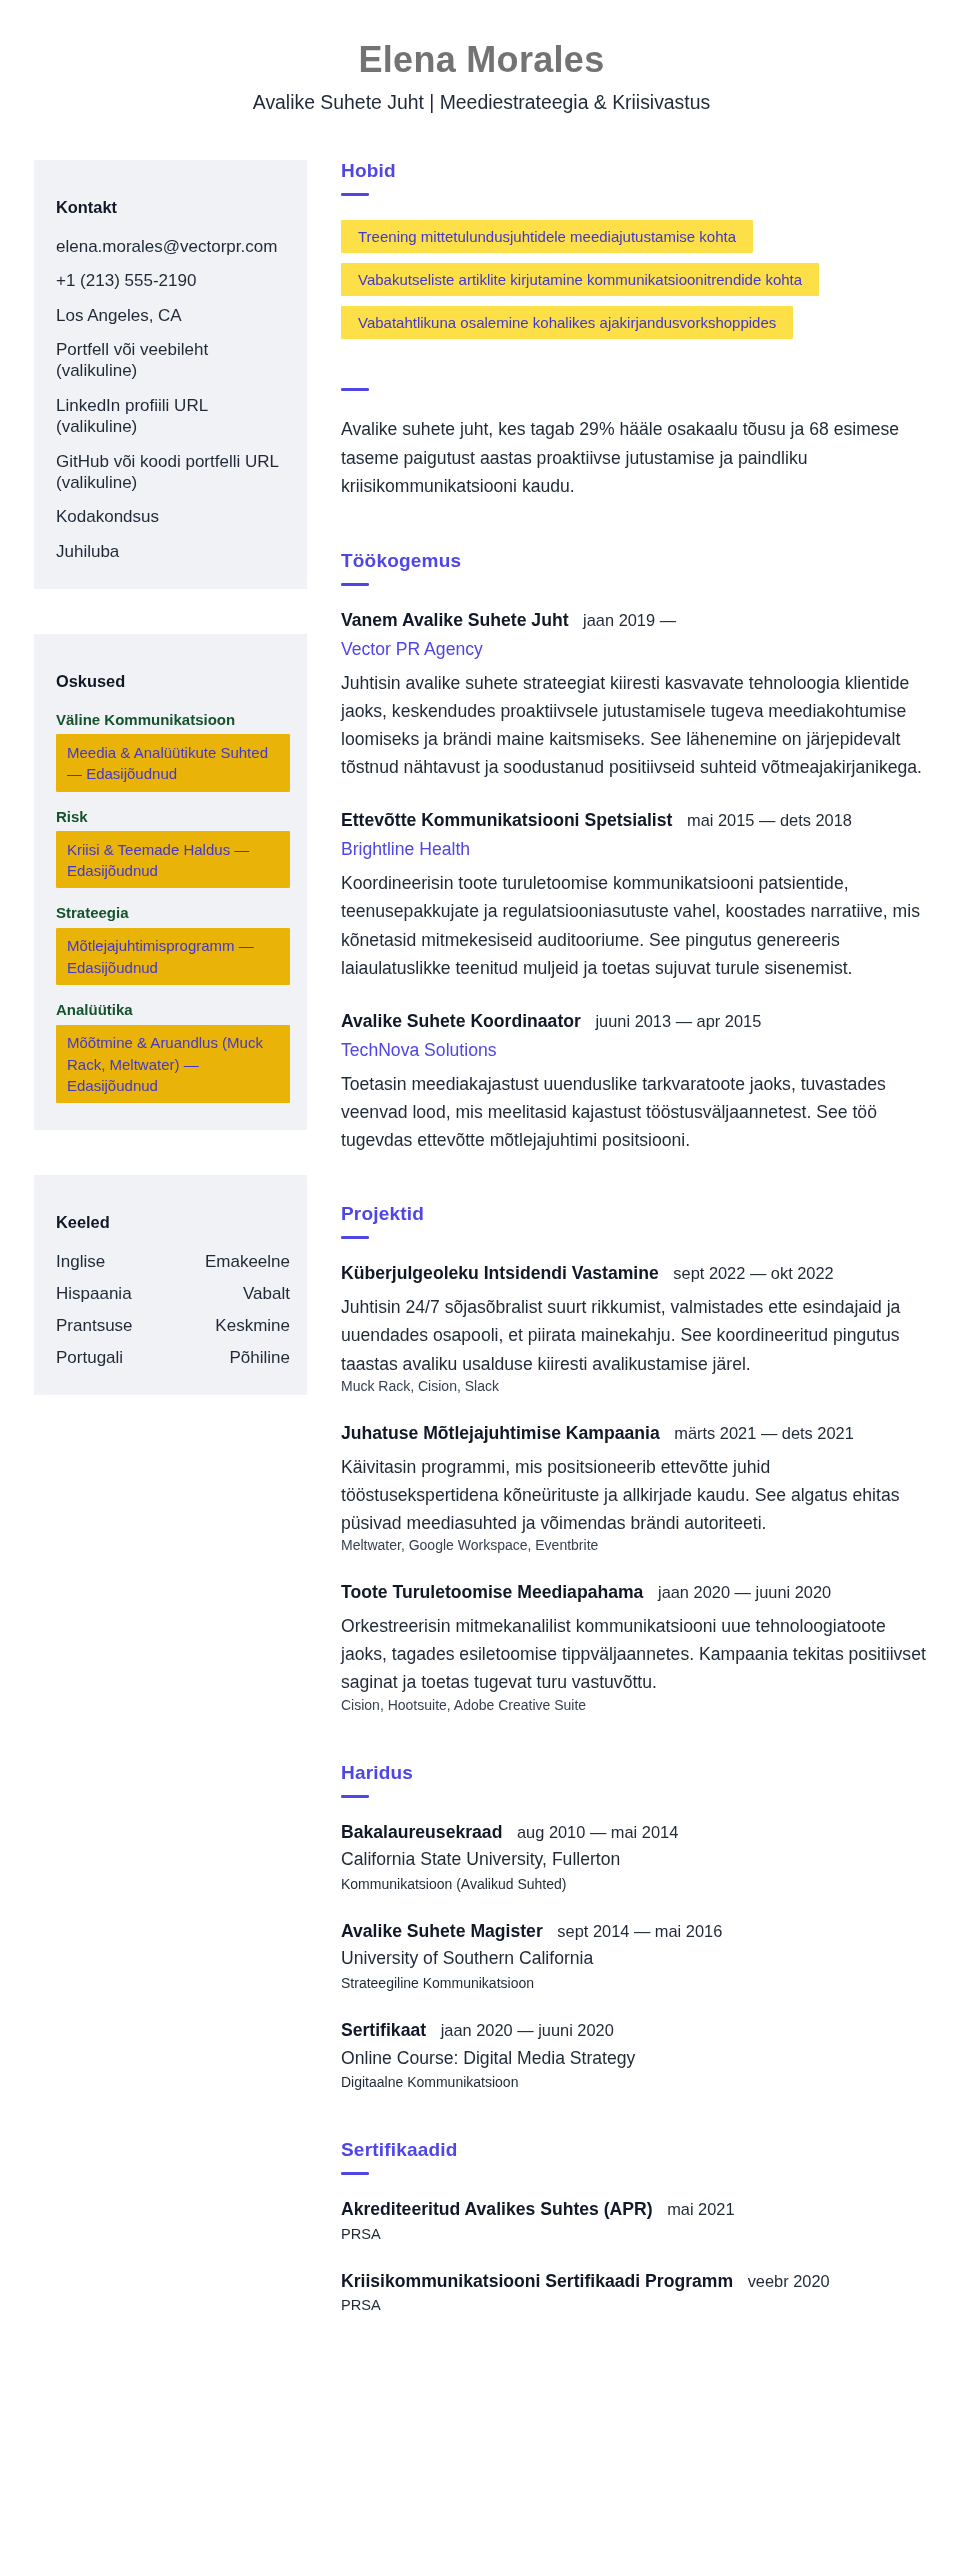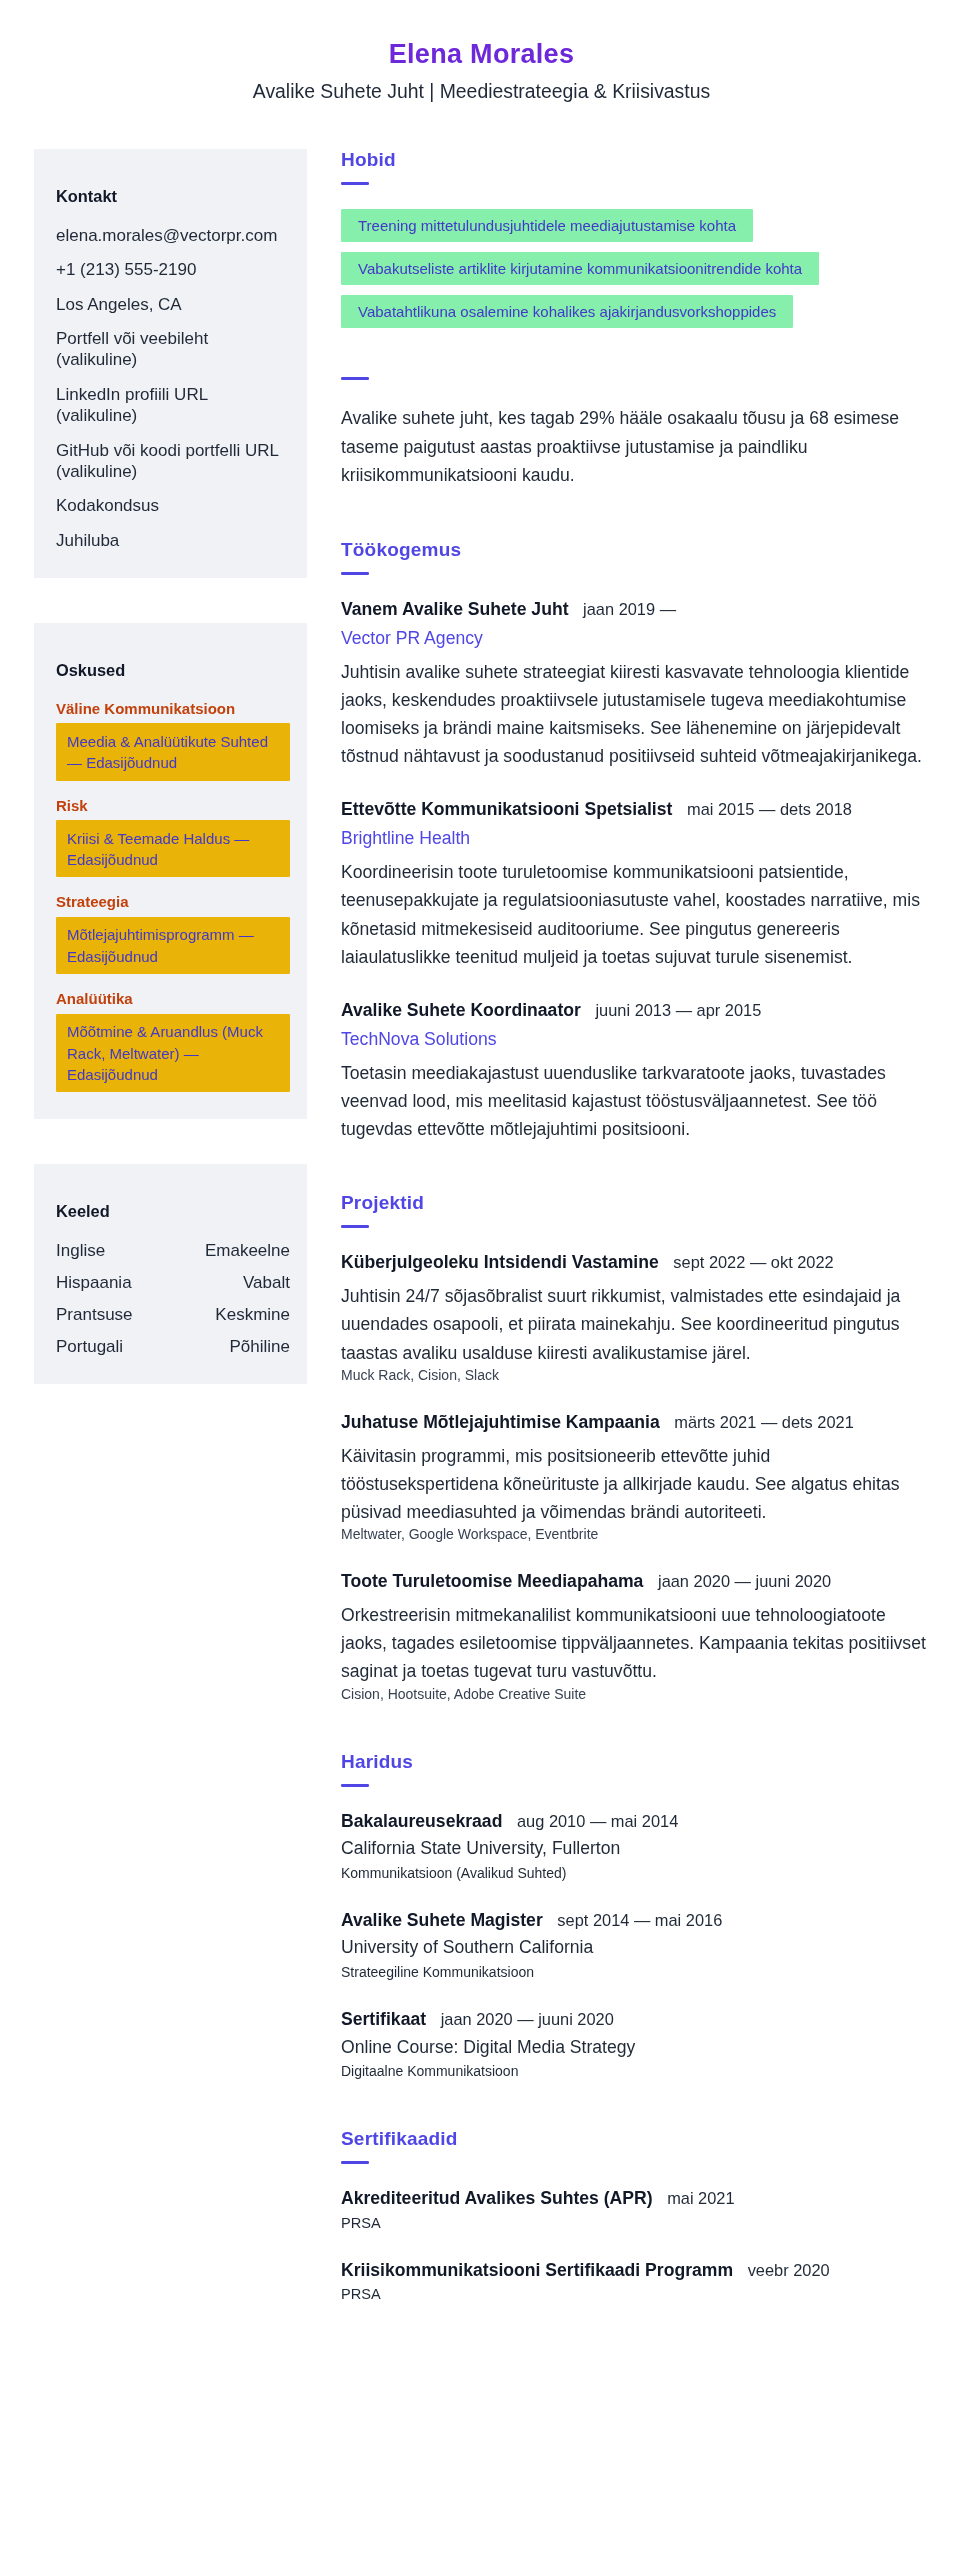--- a/index.html
+++ b/index.html
@@ -6,55 +6,55 @@
   html,body { background:#ffffff; }
   body {
     width:963px; min-height:2576px;
     font-family:"Liberation Sans", sans-serif;
     color:#1f2937;
   }
   .page { padding:39px 34px 36px 34px; }
 
   
   .header { text-align:center; }
-  .name { font-size:27px; font-weight:800; color:#6d28d9; letter-spacing:0.3px; }
+  .name { font-size:36px; font-weight:800; color:#737373; letter-spacing:0.3px; }
   .subtitle { font-size:19.4px; color:#1f2937; margin-top:9.7px; }
 
   
   .content { display:flex; align-items:flex-start; margin-top:46px; }
   .sidebar { flex:0 0 273px; width:273px; margin-right:34px; }
   .main { flex:1; min-width:0; }
 
   
   .side-box { background:#f1f2f5; padding:38px 17px 27px 22px; margin-bottom:45px; }
   .side-box:last-child { margin-bottom:0; }
   .side-title { font-size:16.4px; font-weight:700; color:#111827; margin-bottom:19.4px; }
   .contact-item { font-size:17px; line-height:1.27; margin-bottom:12.7px; color:#1f2937; }
   .contact-item:last-child { margin-bottom:0; }
 
   .skill-group { margin-bottom:16px; }
   .skill-group:last-child { margin-bottom:0; }
-  .skill-label { display:block; font-size:15px; font-weight:700; color:#c2410c; margin-bottom:6.7px; }
+  .skill-label { display:block; font-size:15px; font-weight:700; color:#14532d; margin-bottom:6.7px; }
   .chip {
     background:#eab308; color:#4338ca;
     font-size:15px; line-height:1.42;
     padding:7.3px 11px; border-radius:1.2px;
   }
 
   .lang-row { display:flex; justify-content:space-between; font-size:17px; margin-bottom:12px; color:#1f2937; }
   .lang-row:last-child { margin-bottom:0; }
 
   
   .section { margin-bottom:49px; }
   .section:last-child { margin-bottom:0; }
   .section-title { color:#4f46e5; font-size:19px; font-weight:700; letter-spacing:0.2px; }
   .section-rule { width:28px; height:3px; background:#4f46e5; border-radius:1.2px; margin:11px 0 24px 0; }
 
   .hobby-chip {
-    display:table; background:#86efac; color:#4338ca;
+    display:table; background:#fde047; color:#4338ca;
     font-size:15px; padding:8px 17px; margin-bottom:10.3px; border-radius:1.2px;
   }
   .hobby-chip:last-child { margin-bottom:0; }
 
   .profile-text { font-size:17.6px; line-height:1.62; color:#1f2937; }
 
   .entry { margin-bottom:29px; }
   .entry:last-child { margin-bottom:0; }
   .entry-head { display:flex; justify-content:flex-start; align-items:baseline; }
   .entry-title { font-size:17.6px; font-weight:700; color:#111827; }

